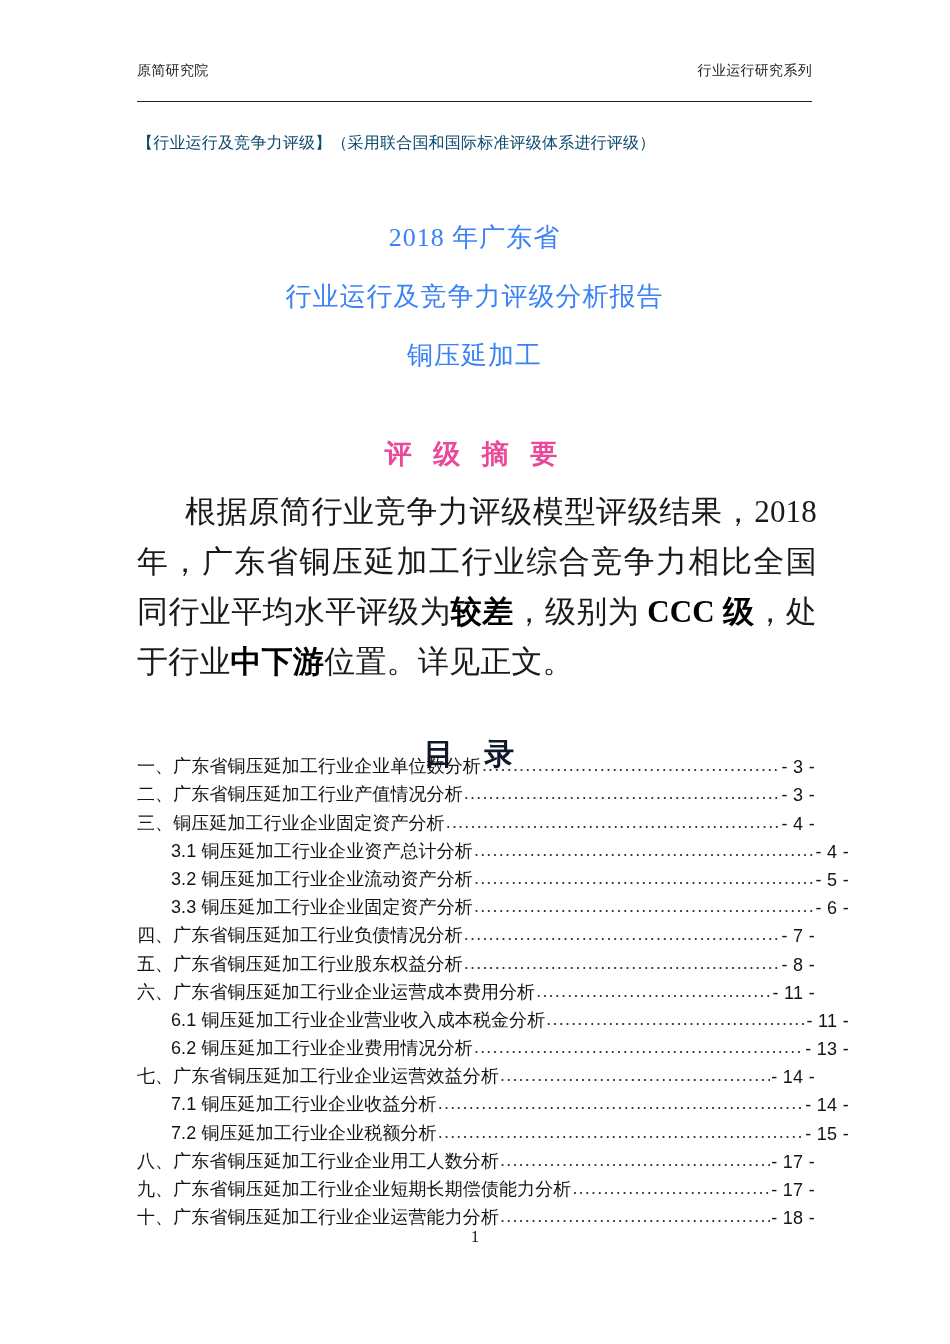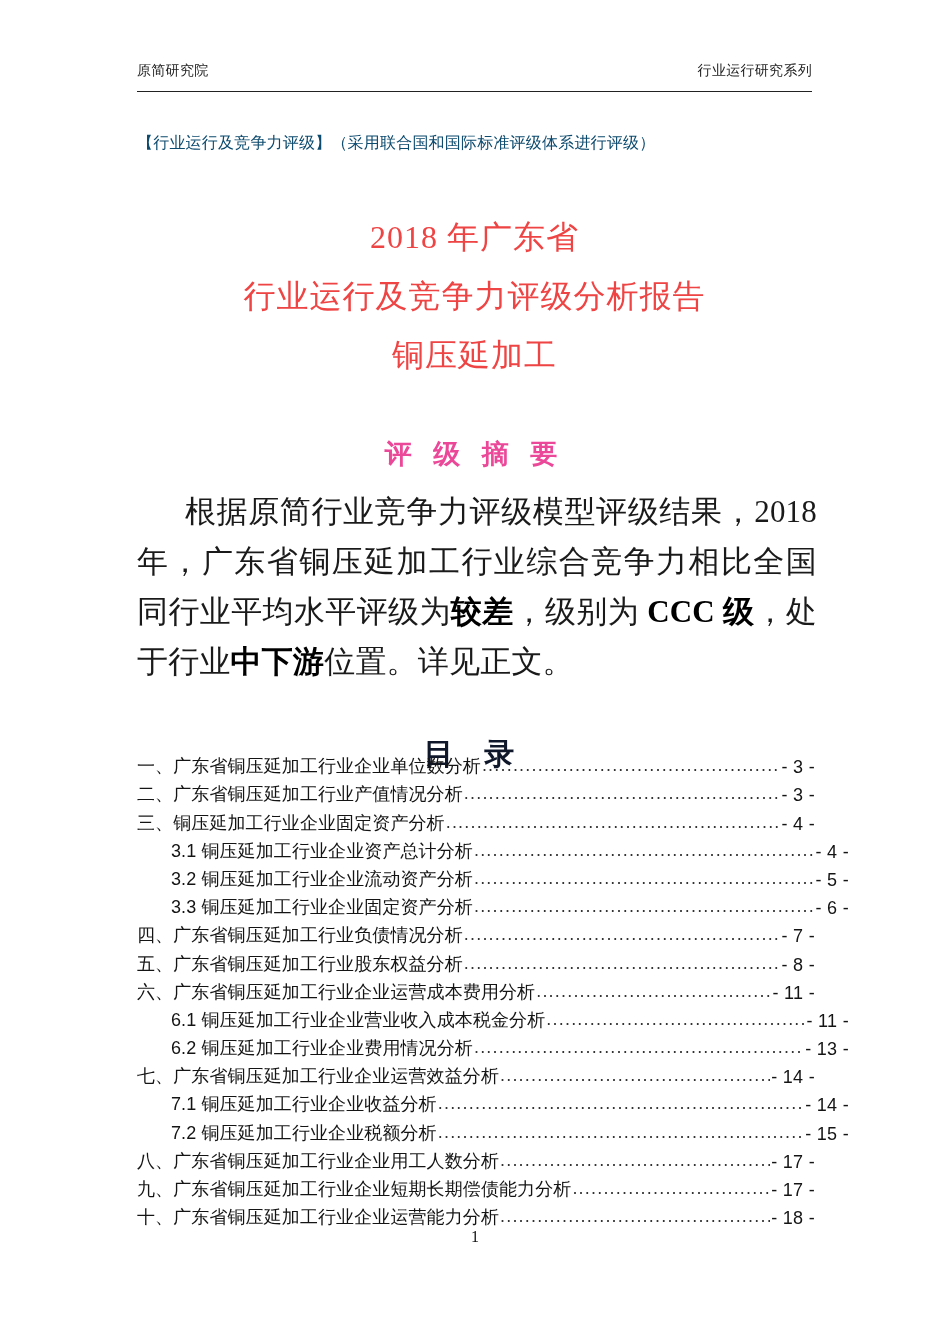--- a/index.html
+++ b/index.html
@@ -30,21 +30,21 @@
     position: absolute;
     left: 137px;
     top: 62px;
     width: 675px;
     display: flex;
     justify-content: space-between;
     align-items: flex-end;
     font-family: "Liberation Sans", "DejaVu Sans", sans-serif;
     font-size: 14px;
     color: #1c1c1c;
-    padding-bottom: 11px;
+    padding-bottom: 21px;
     border-bottom: 1.6px solid #222222;
     box-sizing: border-box;
   }
   .running-header .hdr-left,
   .running-header .hdr-right {
     letter-spacing: 0.3px;
     white-space: nowrap;
   }
 
   
@@ -59,24 +59,24 @@
     color: #0c4a6e;
   }
 
   
   .main-title {
     position: absolute;
     left: 137px;
     top: 208px;
     width: 675px;
     text-align: center;
-    font-size: 32px;
+    font-size: 26px;
     line-height: 59px;
     letter-spacing: 1px;
-    color: #ef4444;
+    color: #3b82f6;
   }
   .main-title .tline { display: block; white-space: nowrap; }
 
   
   .summary-heading {
     position: absolute;
     left: 137px;
     top: 436px;
     width: 675px;
     text-align: center;

